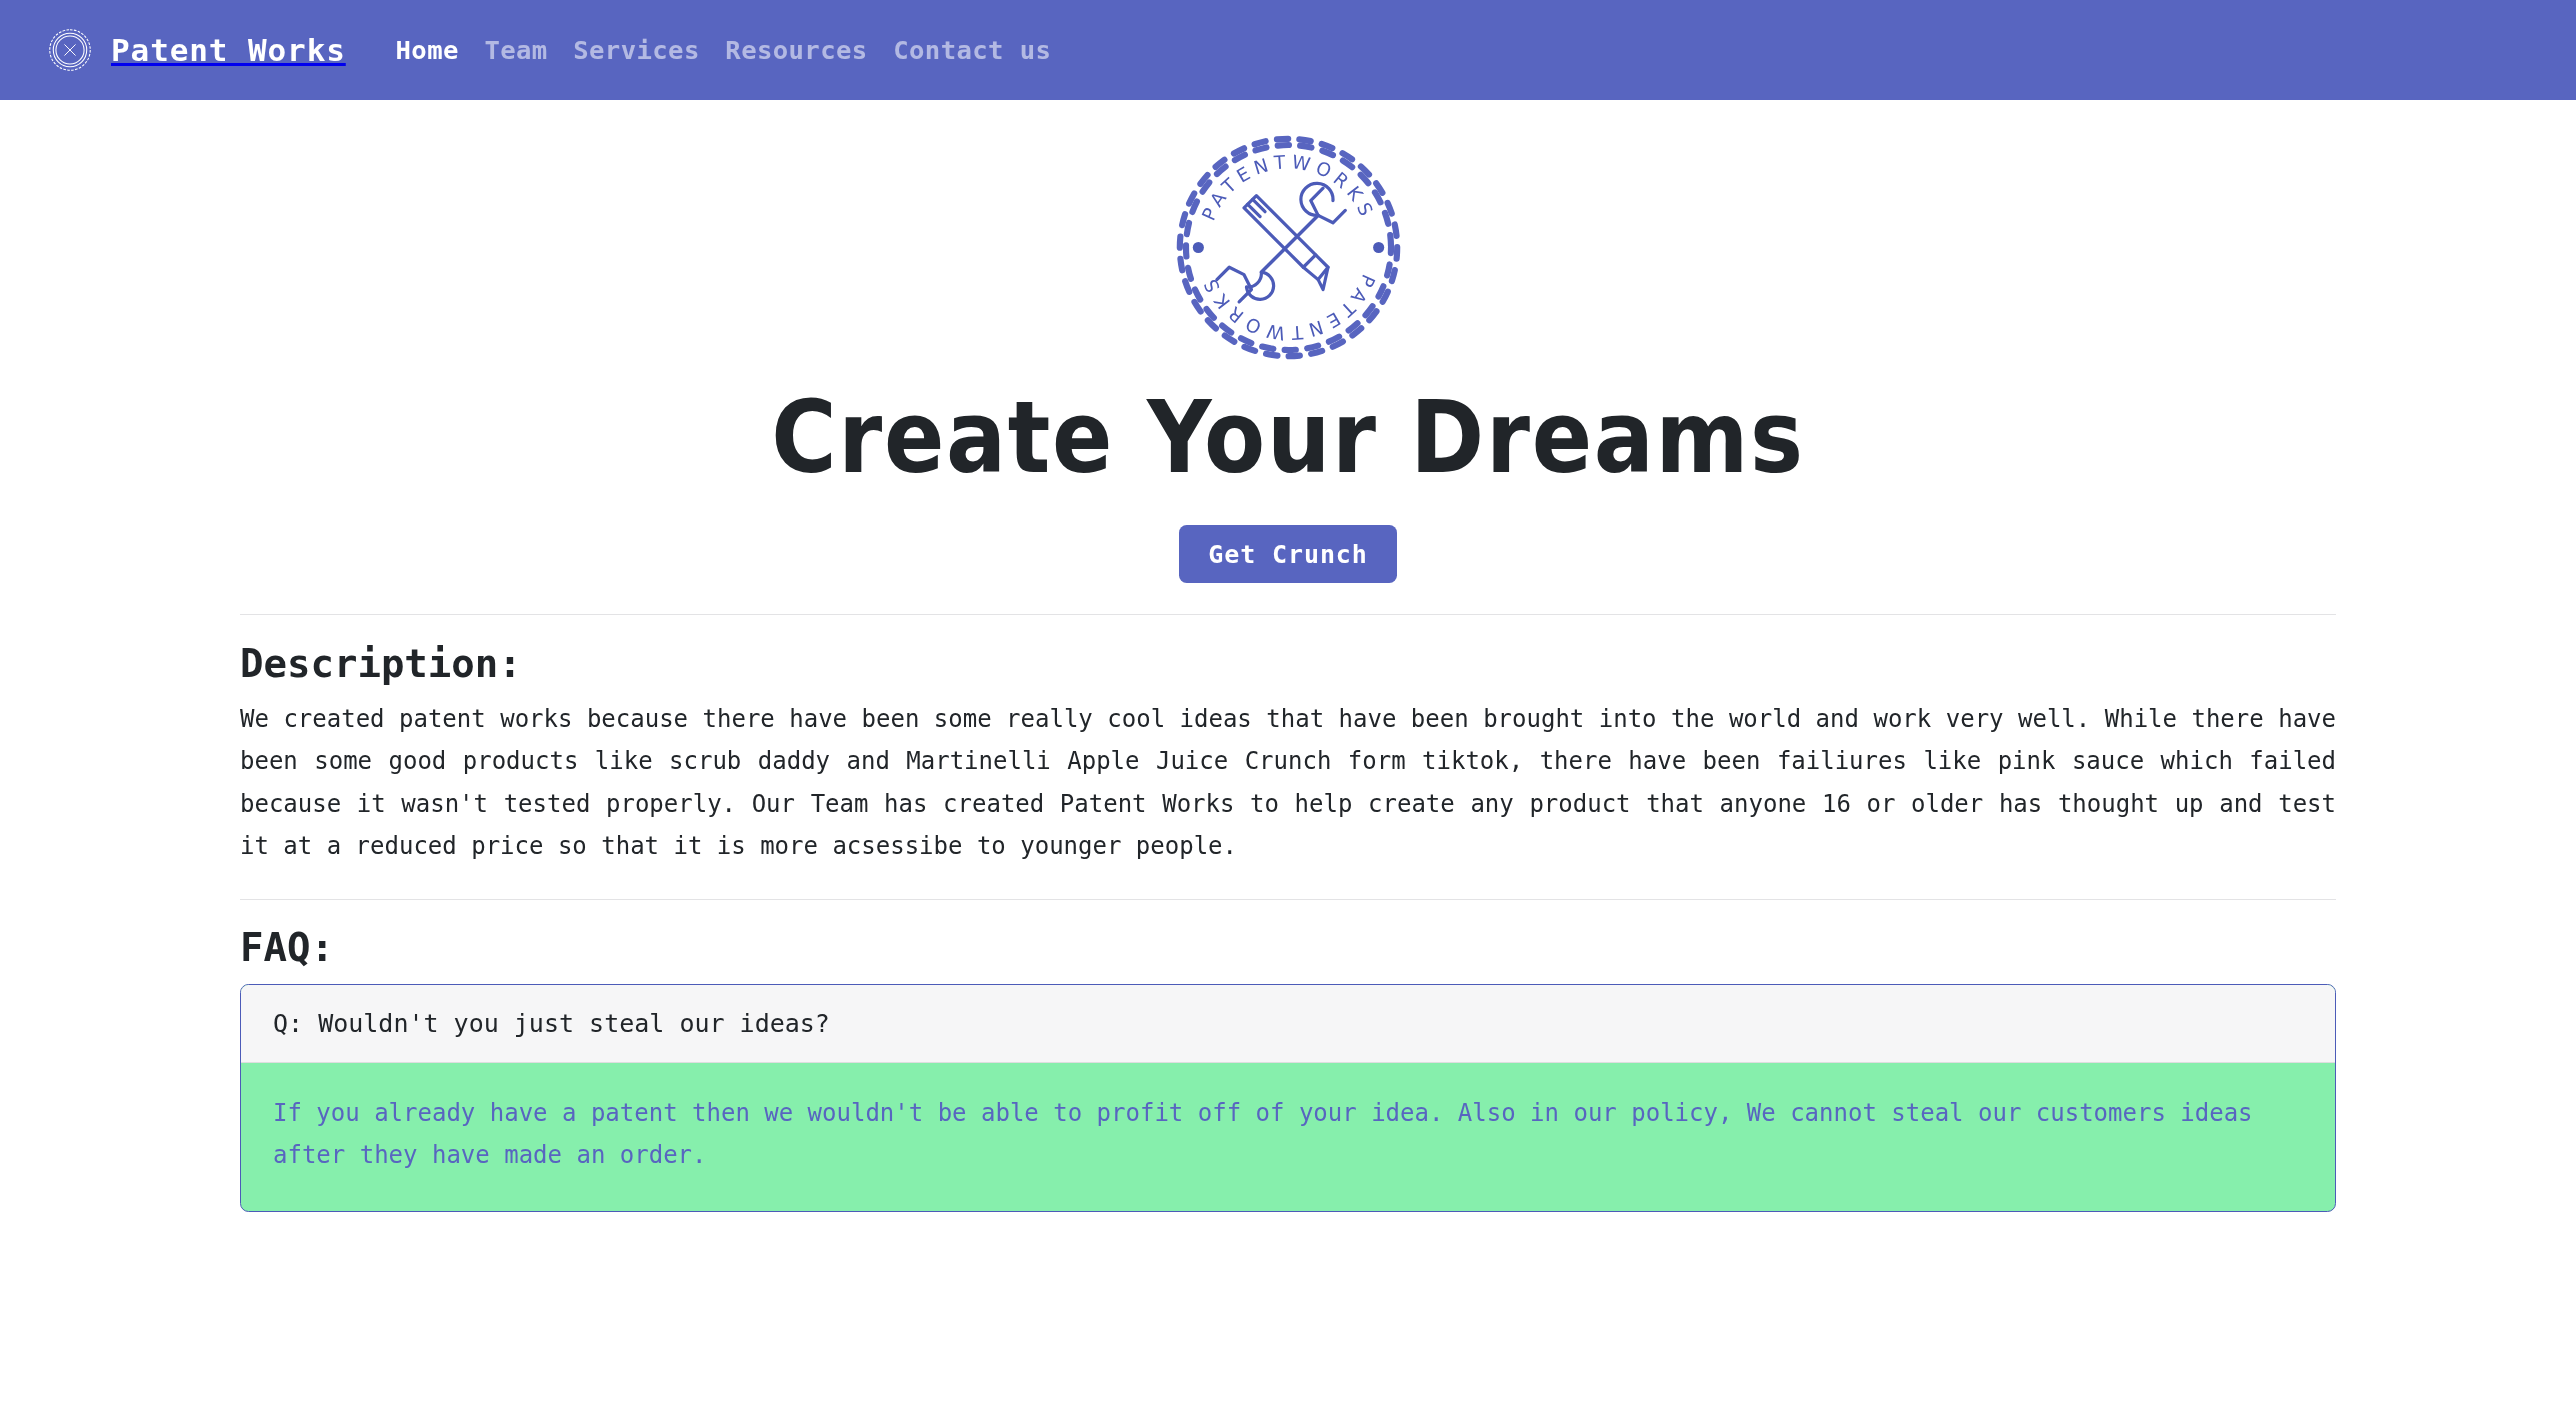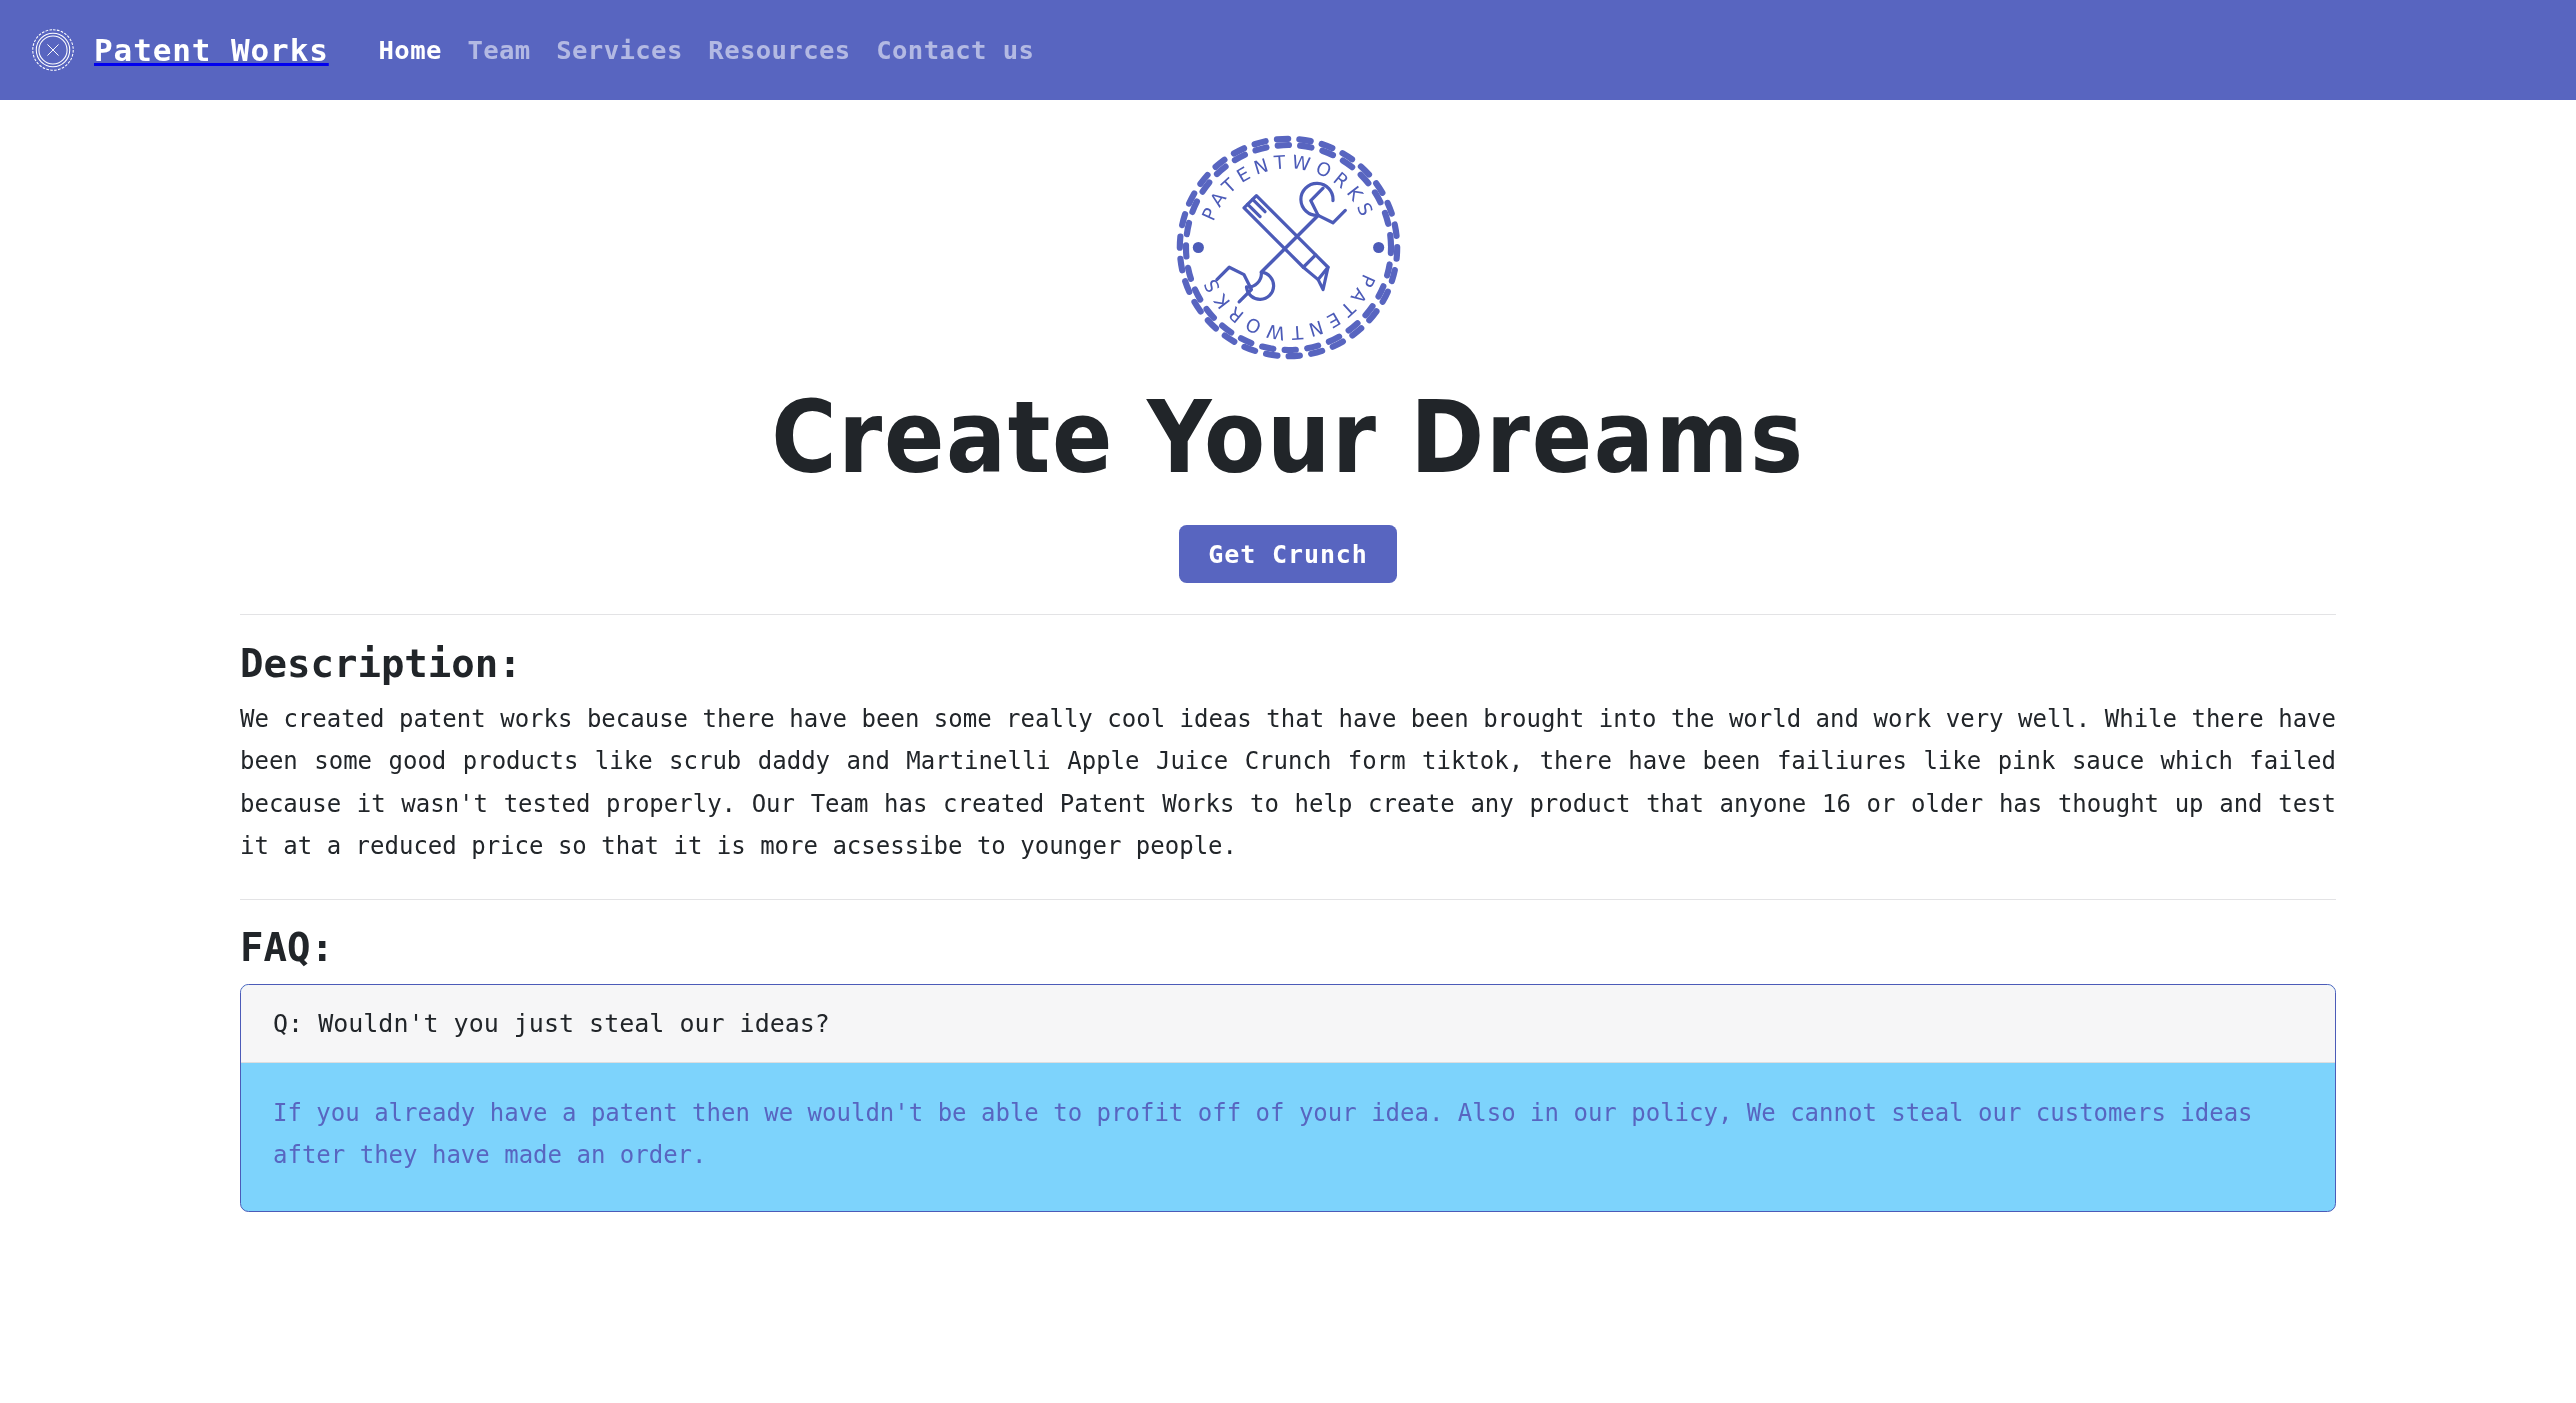--- a/index.html
+++ b/index.html
@@ -12,21 +12,21 @@
     -webkit-font-smoothing: antialiased;
   }
 
   
   .navbar {
     width: 100%;
     height: 100px;
     background: #5865c0;
     display: flex;
     align-items: center;
-    padding: 0 0 0 31px;
+    padding: 0 0 0 48px;
   }
   .brand {
     display: flex;
     align-items: center;
     gap: 19px;
     margin-right: 37px;
   }
   .brand-logo {
     width: 44px;
     height: 44px;
@@ -136,21 +136,21 @@
     color: #212529;
     text-align: justify;
     text-justify: inter-word;
   }
 
   
   .faq-card {
     border: 1.7px solid #4c5bb8;
     border-radius: 8.5px;
     overflow: hidden;
-    background: #7dd3fc;
+    background: #86efac;
     margin-top: 13.6px;
   }
   .faq-header {
     background: #f6f6f7;
     border-bottom: 1.7px solid #dededf;
     padding: 24px 32px;
     font-size: 25px;
     color: #212529;
   }
   .faq-body {

